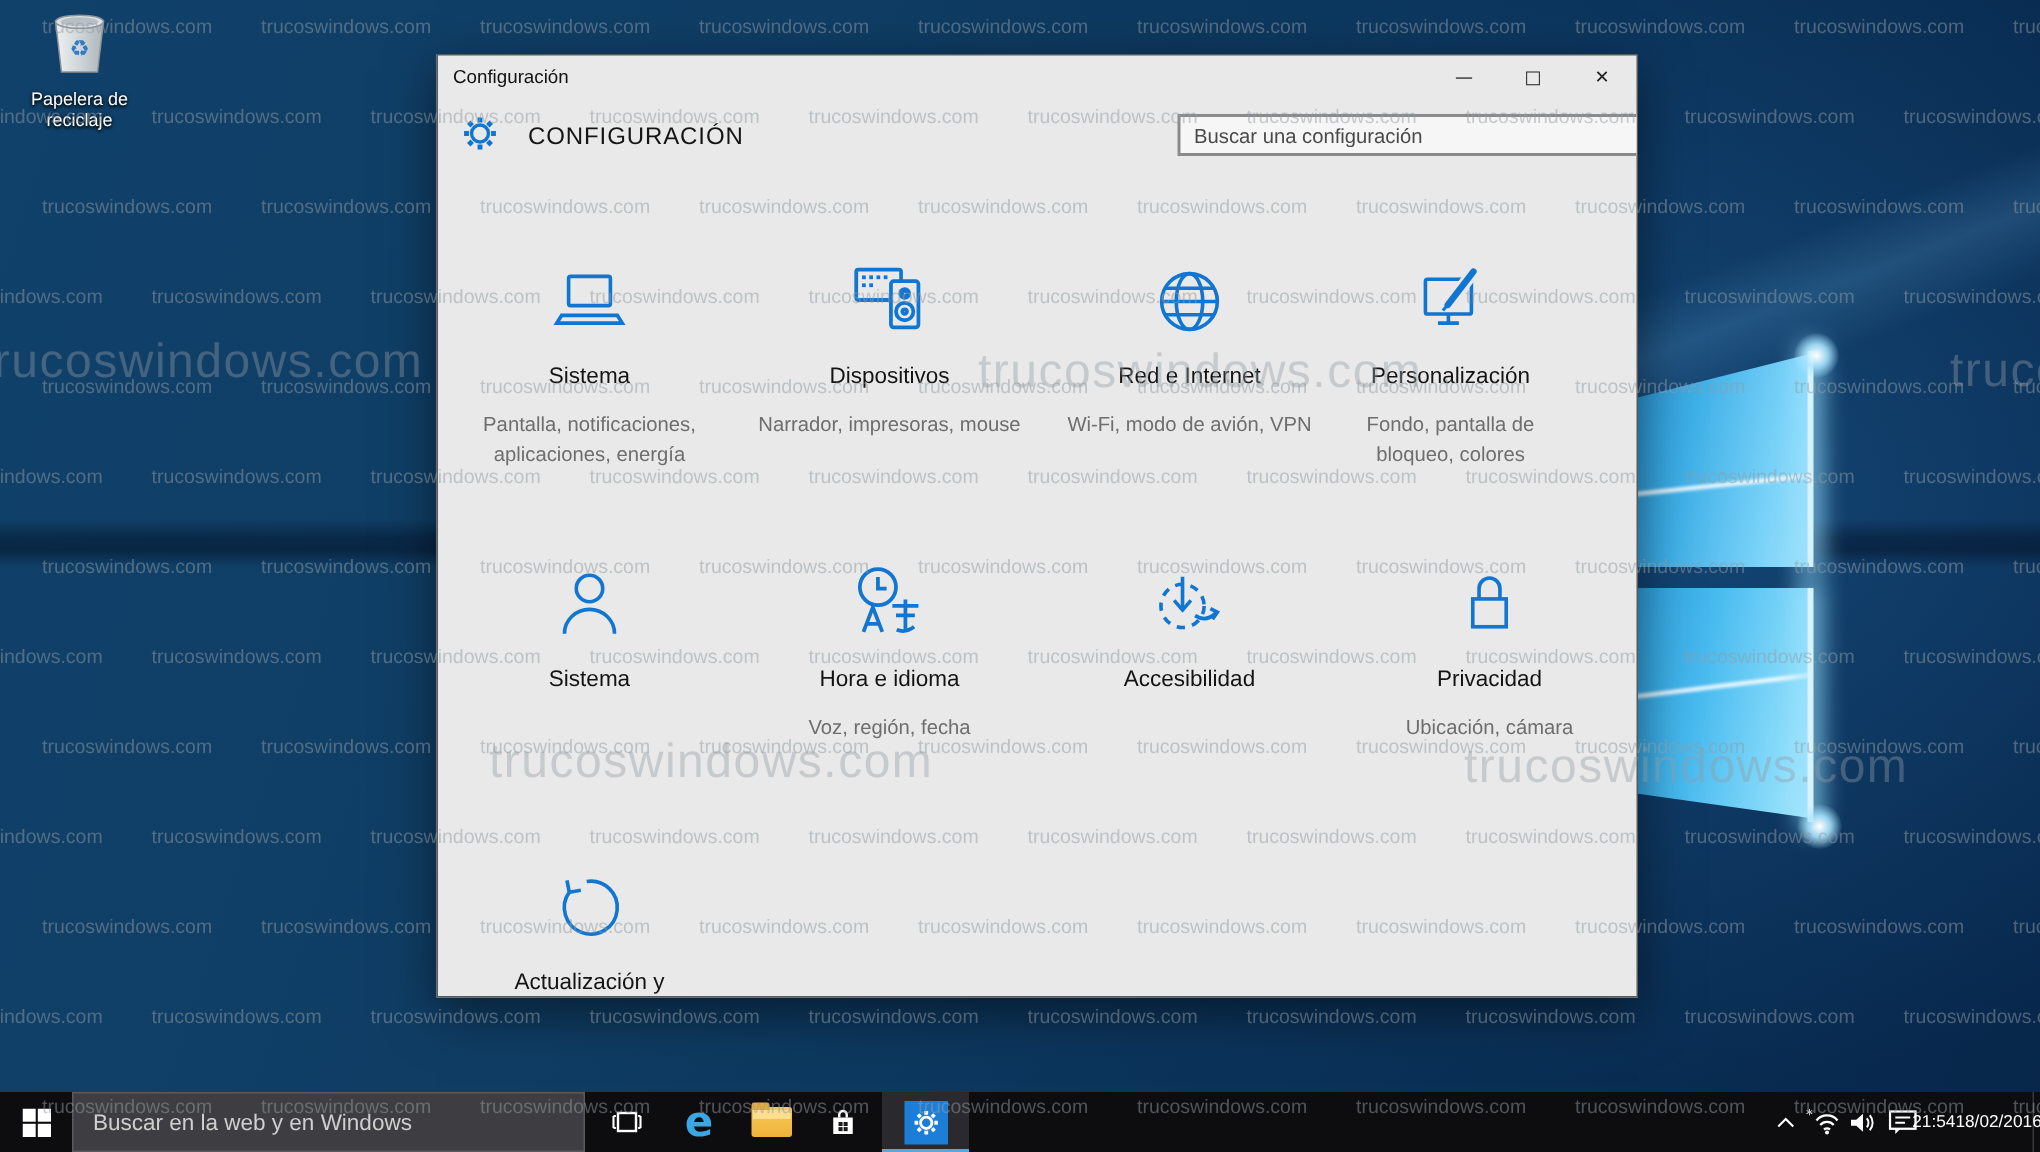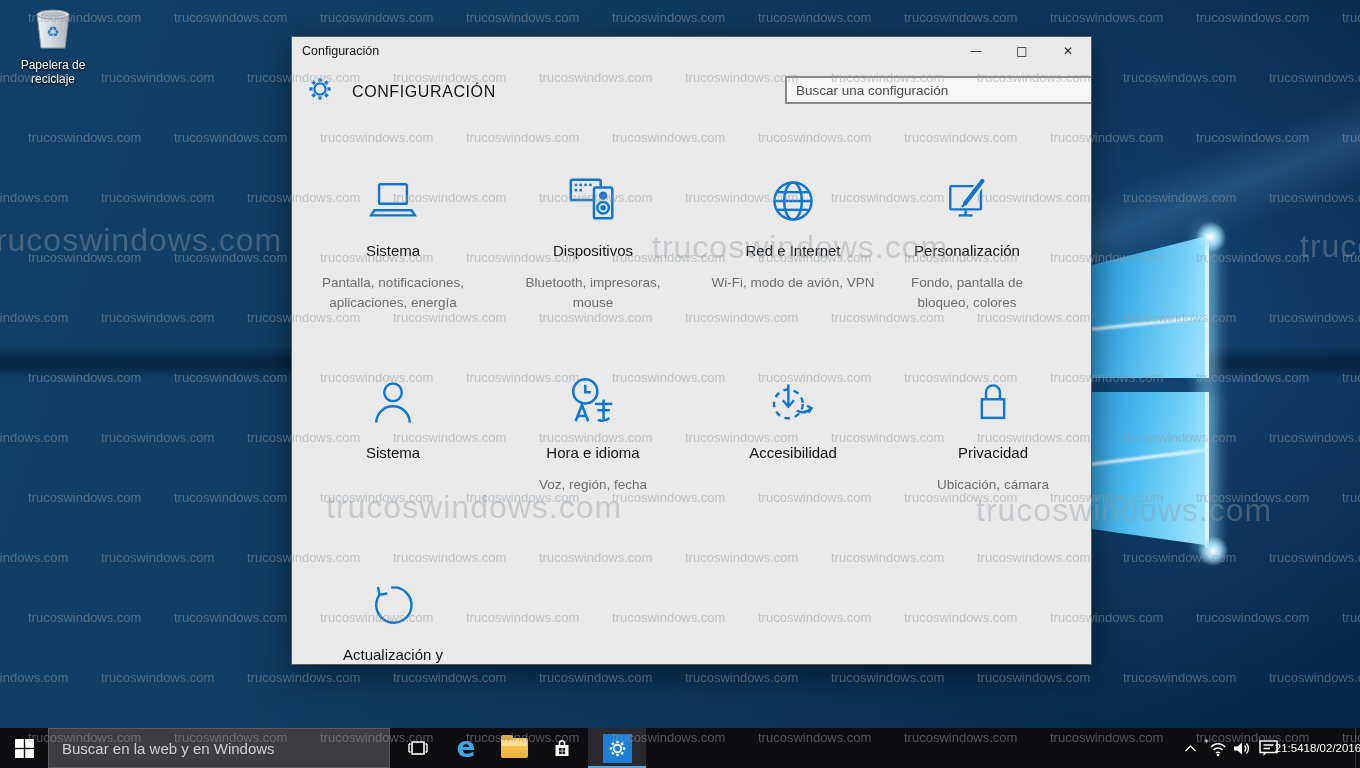--- a/index.html
+++ b/index.html
@@ -177,21 +177,21 @@
               <rect x="14" y="16.5" width="2.6" height="2.6"></rect>
         </g>
         <rect x="29" y="15" width="19" height="32" rx="2" fill="#e9e9e9"></rect>
         <circle cx="38.5" cy="36" r="6"></circle>
             <circle cx="38.5" cy="36" r="1.6"></circle>
         <circle cx="38.5" cy="23.5" r="3"></circle>
             <circle cx="38.5" cy="23.5" r="0.8"></circle>
       </svg>
         </div>
       <div class="tile-title">Dispositivos</div>
-      <div class="tile-sub">Bluetooth, impresoras, mouse</div>
+      <div class="tile-sub">Narrador, impresoras, mouse</div>
     </div>
 
     <div class="tile" style="left:401px; top:134px;">
       <div class="tile-icon">
           <svg width="52" height="52" viewBox="0 0 56 56">
         <circle cx="28" cy="28" r="20"></circle>
             <ellipse cx="28" cy="28" rx="9.5" ry="20"></ellipse>
         <path d="M8 28 L48 28"></path>
             <path d="M11 18.5 L45 18.5"></path>
             <path d="M11 37.5 L45 37.5"></path>

